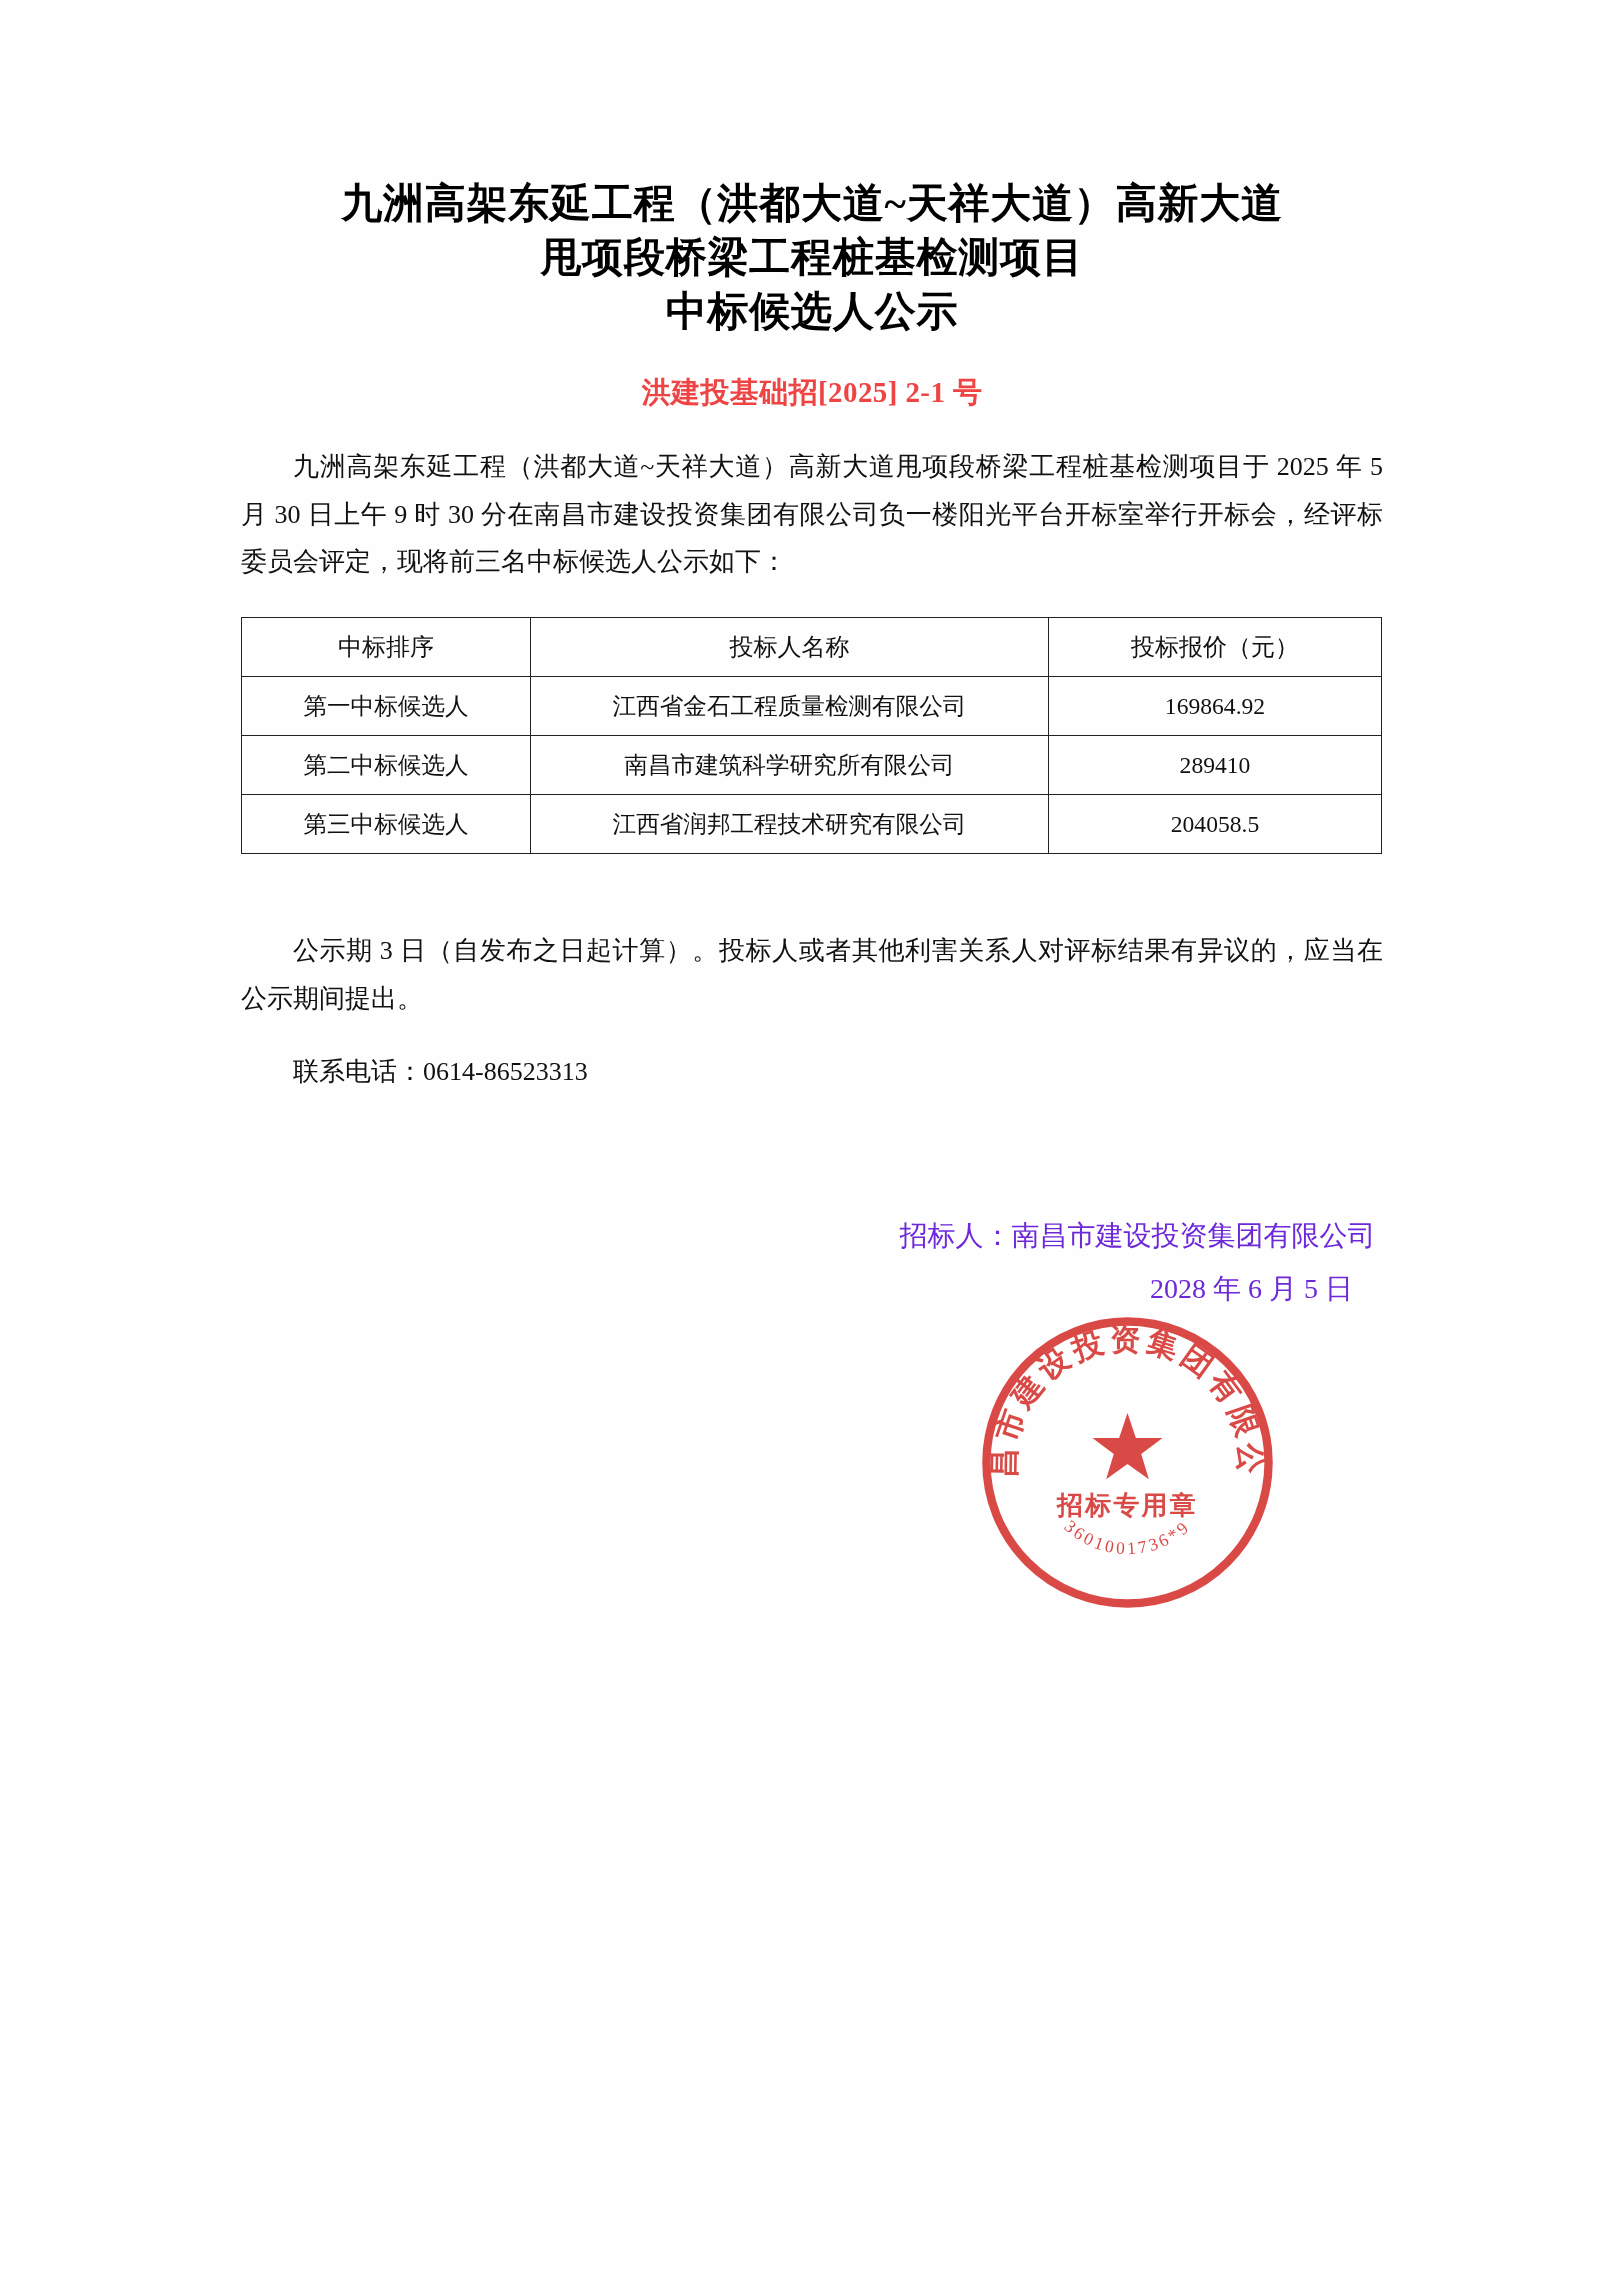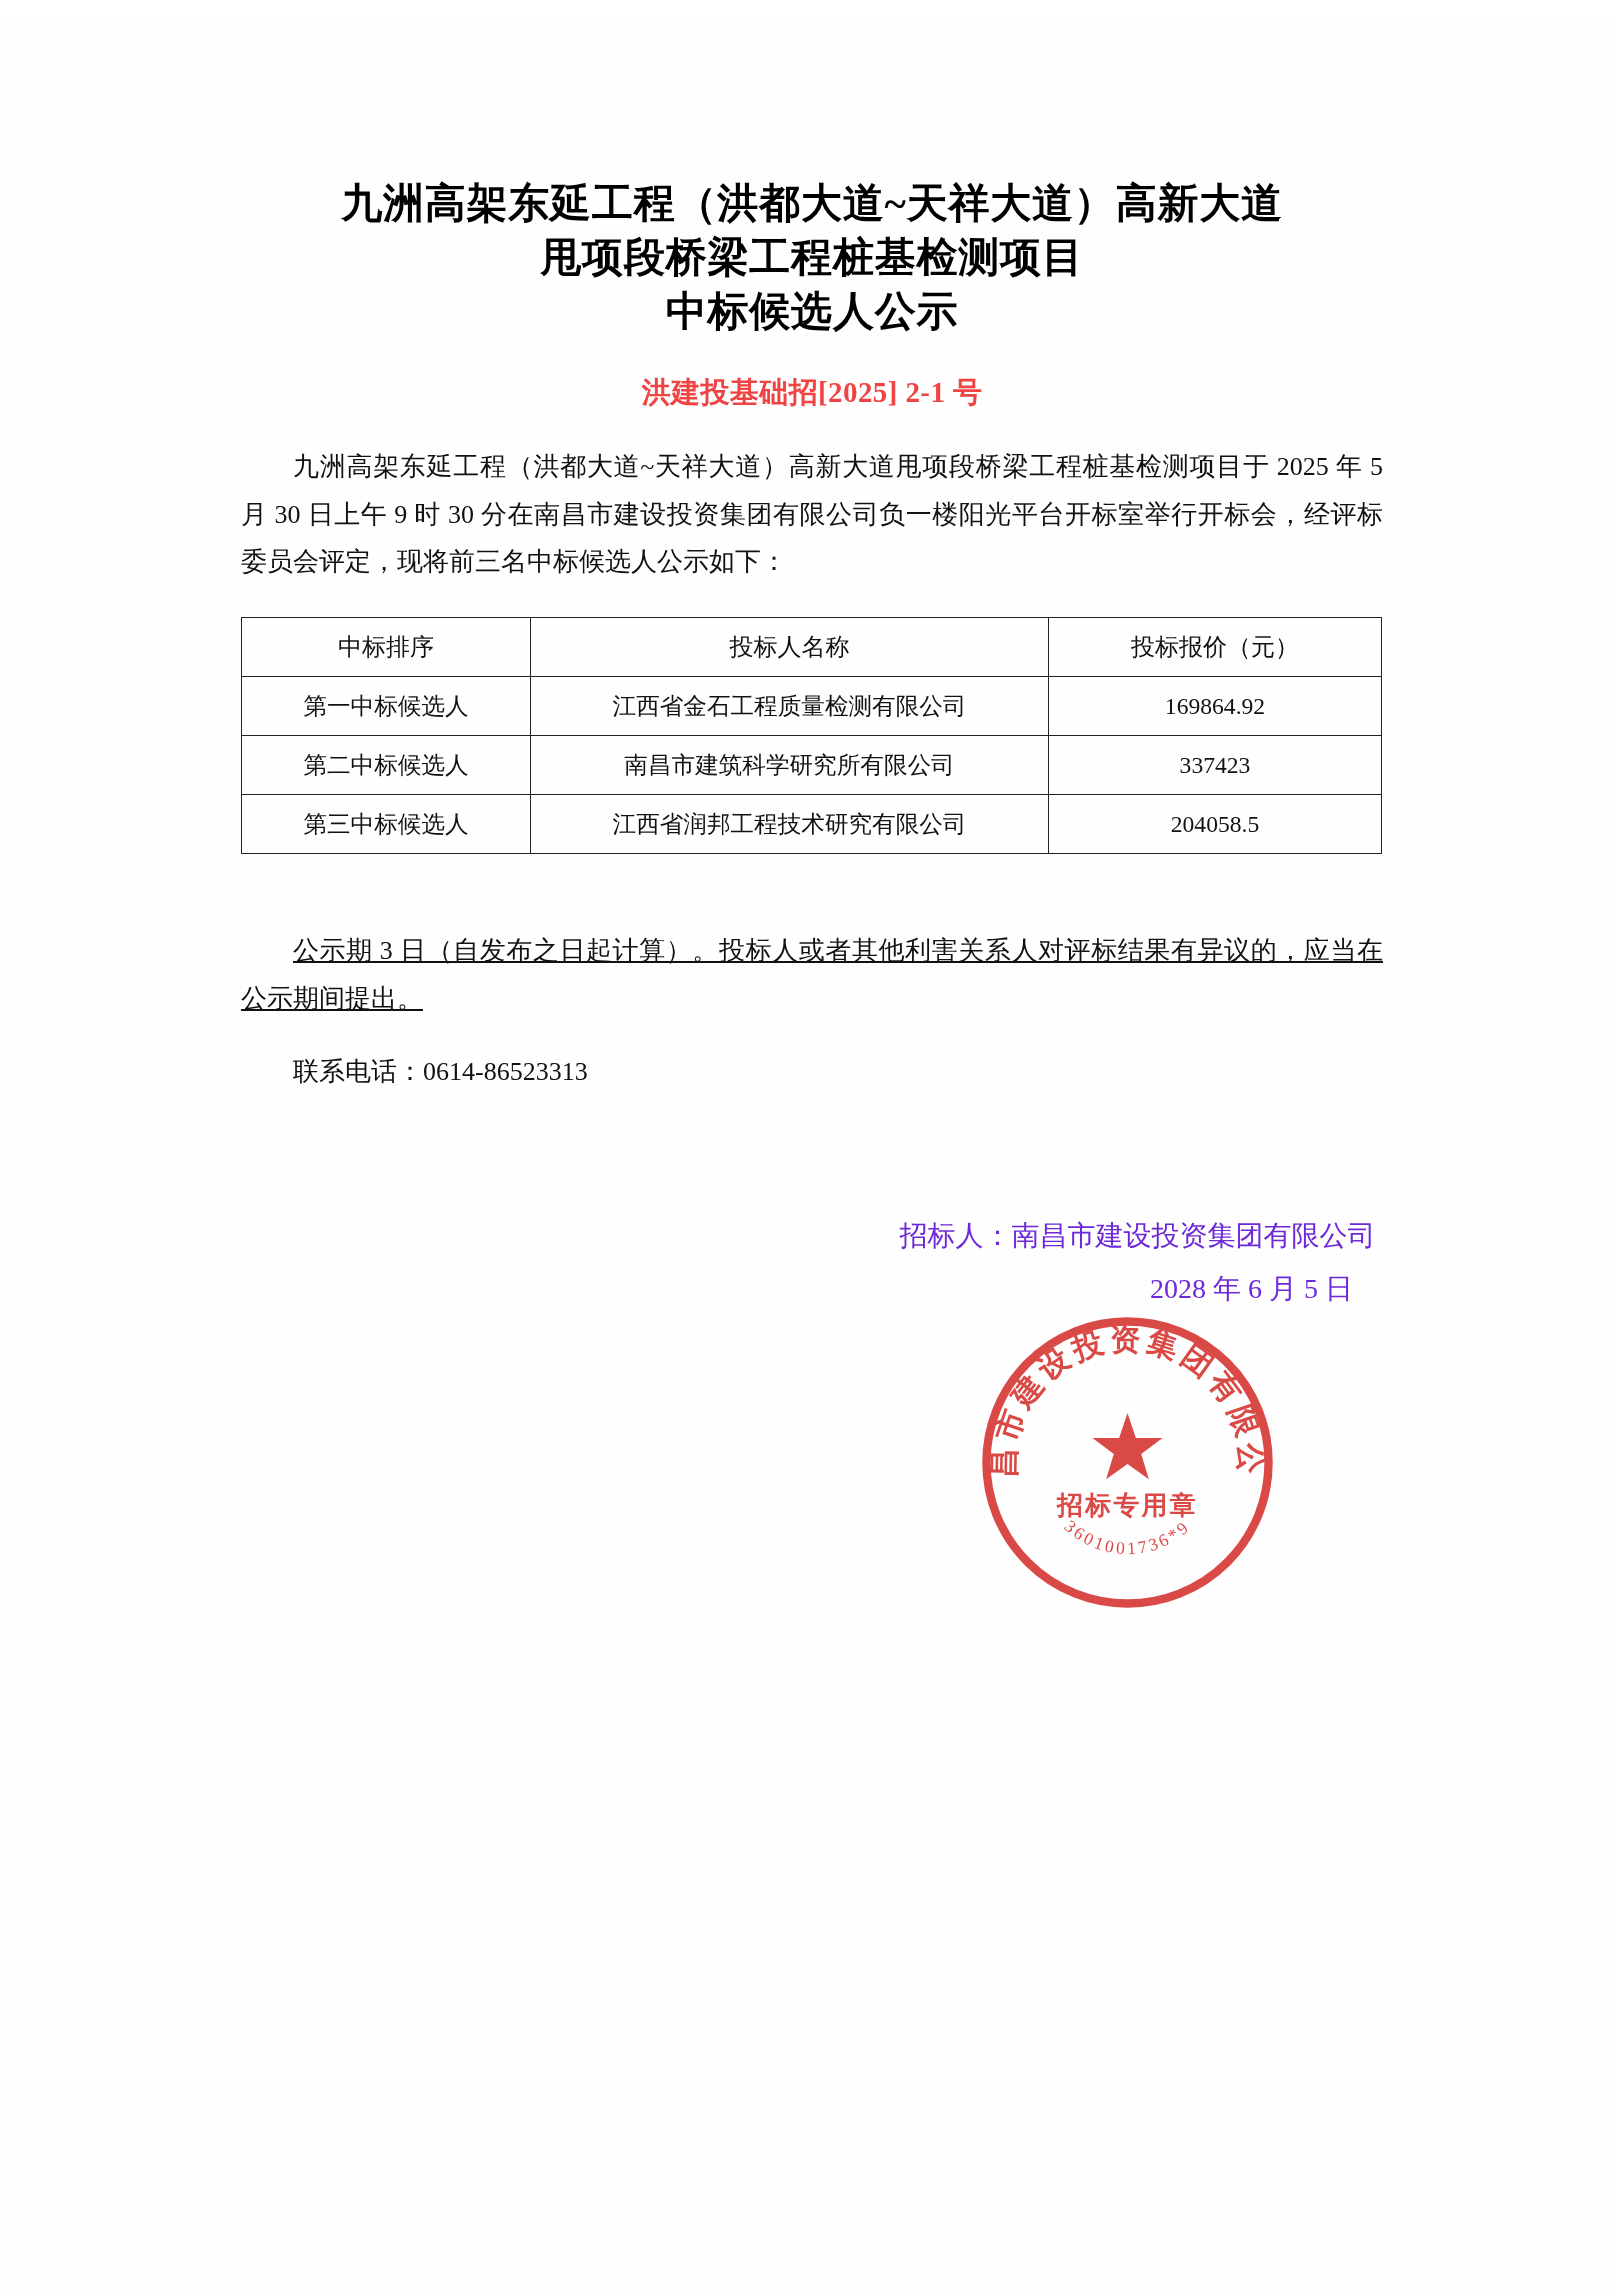--- a/index.html
+++ b/index.html
@@ -146,33 +146,33 @@
       </thead>
       <tbody>
         <tr>
           <td>第一中标候选人</td>
           <td>江西省金石工程质量检测有限公司</td>
           <td>169864.92</td>
         </tr>
         <tr>
           <td>第二中标候选人</td>
           <td>南昌市建筑科学研究所有限公司</td>
-          <td>337423</td>
+          <td>289410</td>
         </tr>
         <tr>
           <td>第三中标候选人</td>
           <td>江西省润邦工程技术研究有限公司</td>
           <td>204058.5</td>
         </tr>
       </tbody>
     </table>
 
     <div class="gap-after-table"></div>
 
-    <div class="para" style="margin-top:53px;text-decoration:underline;">公示期 3 日（自发布之日起计算）。投标人或者其他利害关系人对评标结果有异议的，应当在公示期间提出。</div>
+    <div class="para" style="margin-top:53px;">公示期 3 日（自发布之日起计算）。投标人或者其他利害关系人对评标结果有异议的，应当在公示期间提出。</div>
 
     <div class="para tight" style="text-indent:52px;">联系电话：0614-86523313</div>
 
     <div class="sign-block">
       <div class="sign-line">招标人：南昌市建设投资集团有限公司</div>
       <div class="sign-line date">2028 年 6 月 5 日</div>
     </div>
 
   </div>
 

